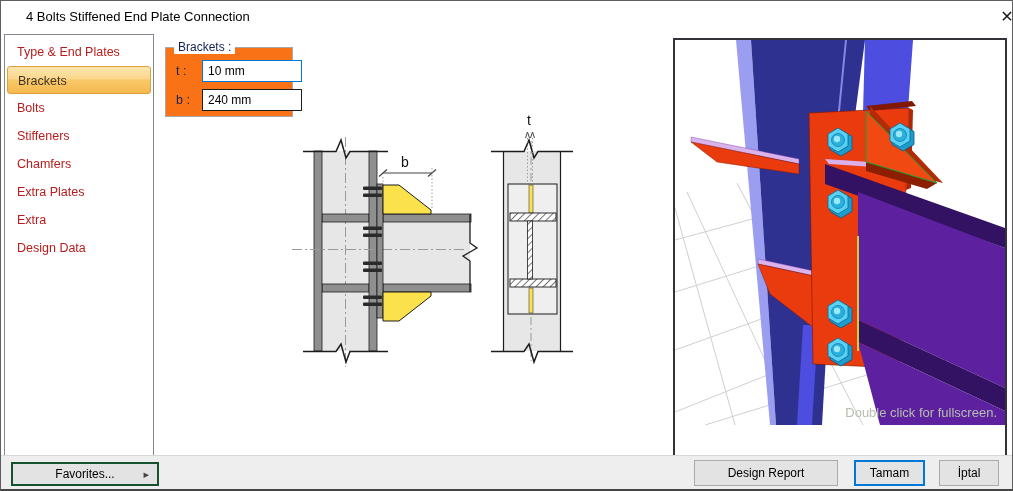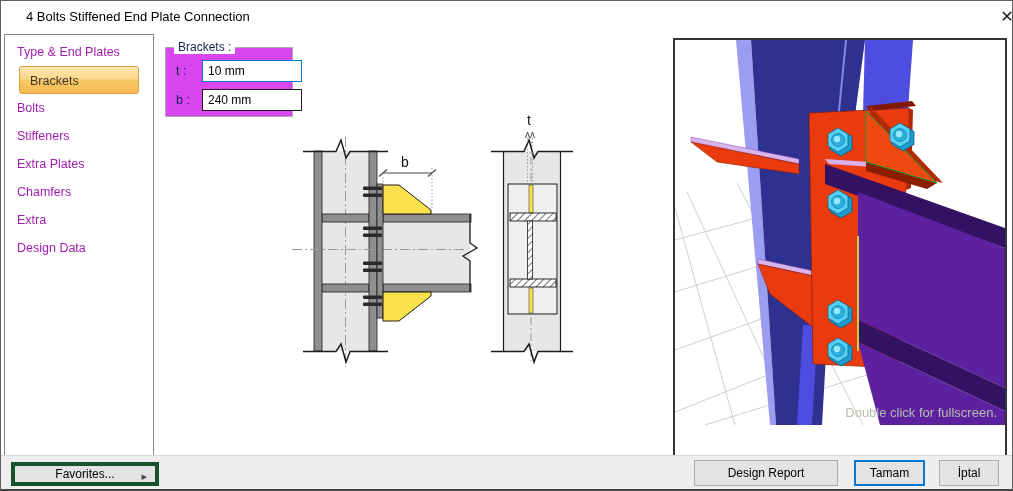--- a/index.html
+++ b/index.html
@@ -13,42 +13,42 @@
   .dialog{position:relative;width:1013px;height:491px;background:#fff;
     border:1px solid #5f5f5f;border-bottom:2px solid #454545;overflow:hidden;}
   .titlebar{position:absolute;left:16px;top:0;width:100%;height:32px;background:#fff;}
   .title{position:absolute;left:9px;top:8px;font-size:13px;color:#000;}
   .close-btn{position:absolute;right:6px;top:3px;width:30px;height:26px;border:none;
     background:transparent;font-size:16px;color:#1a1a1a;cursor:pointer;line-height:26px;text-align:center;}
   
   .sidebar{position:absolute;left:3px;top:33px;width:150px;height:422px;background:#fff;
     border:1px solid #828790;padding-top:3px;}
   .side-item{position:relative;height:28px;line-height:28px;padding-left:12px;
-    font-size:12.5px;color:#a21caf;cursor:pointer;}
-  .side-item.selected{margin:0 14px;padding-left:10px;border:1px solid var(--sel-border);border-radius:3px;
+    font-size:12.5px;color:#b91c1c;cursor:pointer;}
+  .side-item.selected{margin:0 2px;padding-left:10px;border:1px solid var(--sel-border);border-radius:3px;
     background:linear-gradient(to bottom,var(--sel-orange-top) 0%,#fbd78d 45%,var(--sel-orange-mid) 50%,var(--sel-orange-bot) 100%);
     color:#3f3428;}
   
   .groupbox{position:absolute;left:164px;top:46px;width:128px;height:70px;
-    border:1px solid #a8a8ab;background:#d946ef;}
+    border:1px solid #a8a8ab;background:#f97316;}
   .groupbox .legend{position:absolute;left:8px;top:-8px;background:#fff;padding:0 4px;
     font-size:12px;color:var(--navy-text);}
   .field-row{position:absolute;left:10px;display:flex;align-items:center;}
   .field-label{width:26px;font-size:12.5px;color:var(--navy-text);}
   .field-input{width:100px;height:22px;font-size:12px;padding:0 5px;outline:none;
     font-family:"Liberation Sans",sans-serif;background:#fff;color:#000;}
   .input-t{border:1px solid var(--focus-blue);}
   .input-b{border:1px solid #1b1b1b;}
   
   .drawing{position:absolute;left:280px;top:100px;}
   .viewport3d{position:absolute;left:672px;top:37px;width:334px;height:482px;
     border:2px solid #33333a;background:#fff;}
   .footer{position:absolute;left:0;bottom:0;width:100%;height:34px;background:#eeeeee;
     border-top:1px solid #d8d8d8;}
-  .btn{position:absolute;background:#e3e3e3;border:4px solid #14532d;font-size:12px;
+  .btn{position:absolute;background:#e3e3e3;border:2px solid #14532d;font-size:12px;
     color:#000;font-family:"Liberation Sans",sans-serif;cursor:pointer;}
   .btn-favorites{left:10px;top:6px;width:148px;height:24px;}
   .fav-arrow{position:absolute;right:8px;top:4px;font-size:11px;color:#444;}
   .btn-report{left:693px;top:4px;width:144px;height:26px;border:1px solid #ababab;}
   .btn-ok{left:853px;top:4px;width:71px;height:26px;border:2px solid var(--focus-blue);}
   .btn-cancel{left:938px;top:4px;width:60px;height:26px;border:1px solid #ababab;}
 </style>
 </head>
 <body>
 
@@ -57,22 +57,22 @@
   <div class="titlebar">
     <span class="title">4 Bolts Stiffened End Plate Connection</span>
     <button class="close-btn">✕</button>
   </div>
 
   <div class="sidebar">
     <div class="side-item">Type &amp; End Plates</div>
     <div class="side-item selected">Brackets</div>
     <div class="side-item">Bolts</div>
     <div class="side-item">Stiffeners</div>
+    <div class="side-item">Chamfers</div>
     <div class="side-item">Extra Plates</div>
-    <div class="side-item">Chamfers</div>
     <div class="side-item">Extra</div>
     <div class="side-item">Design Data</div>
   </div>
 
   <div class="groupbox">
     <span class="legend">Brackets :</span>
     <div class="field-row" style="top:12px;">
       <span class="field-label">t :</span>
       <input class="field-input input-t" autofocus="" value="10 mm" style="">
     </div>

